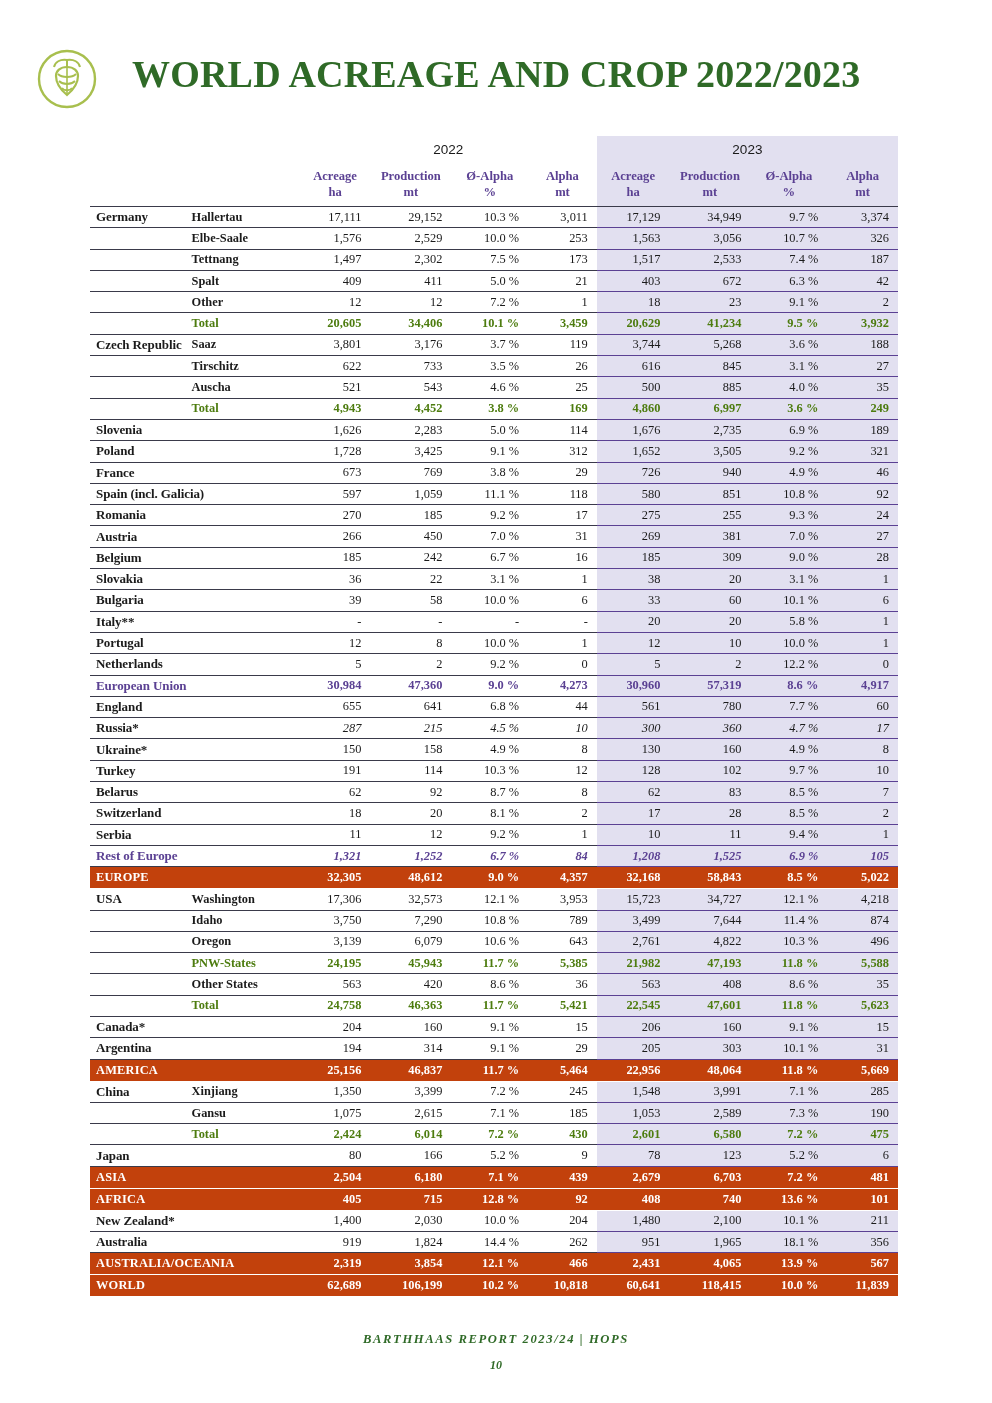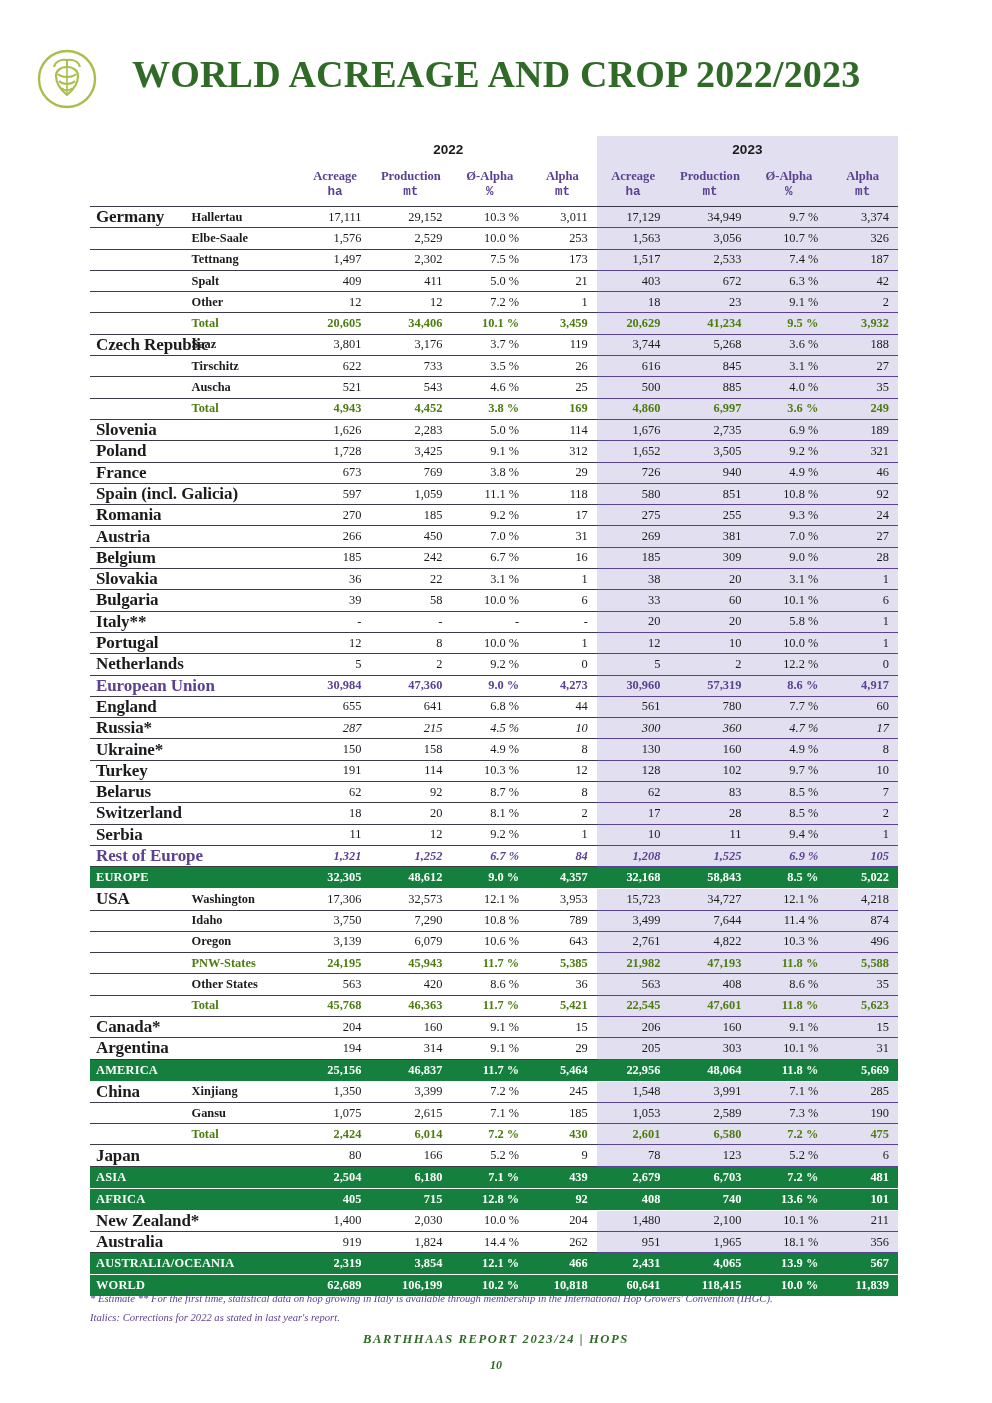--- a/index.html
+++ b/index.html
@@ -35,39 +35,39 @@
   col.c-al{width:66px;}
   col.c-n2{width:70px;}
   col.c-p2{width:78px;}
   col.c-a2{width:74px;}
   col.c-al2{width:68px;}
 
   
   .yearband td{height:26px;}
   .yr{
     text-align:center;font-family:"Liberation Sans",sans-serif;
-    font-weight:bold;font-size:13.5px;color:#1a1a1a;
+    font-weight:normal;font-size:13.5px;color:#1a1a1a;
   }
   .yr2023cell{background:#e2e0f0;}
 
   
   .colhead td{
     height:44px;
     font-family:"Liberation Serif",serif;
     font-weight:bold;font-size:12.6px;color:#5b4193;
     text-align:center;line-height:1.28;
     padding-bottom:2px;
   }
   .colhead td.h23{background:#e2e0f0;}
-  .colhead td .u2{display:block;font-family:Liberation Mono, monospace;}
+  .colhead td .u2{display:block;}
 
   
   tr.r td{height:20.3px;font-size:12.4px;color:#1b1b1b;}
   tr.r td.name{
-    font-weight:bold;font-size:17px;padding-left:6px;
+    font-weight:bold;font-size:13px;padding-left:6px;
     border-bottom:1.1px solid #3a3a4a;white-space:nowrap;letter-spacing:-.1px;
   }
   tr.r td.sub{
     font-size:12.4px;padding-left:6px;
     border-bottom:1.1px solid #3a3a4a;white-space:nowrap;font-weight:bold;
   }
   tr.r td.num{
     text-align:right;padding-right:9px;
     border-bottom:1.1px solid #3a3a4a;font-variant-numeric:lining-nums;
   }
@@ -77,21 +77,21 @@
   tr.r.subtot td.sub,
   tr.r.subtot td.num{color:#4d7c0f;font-weight:bold;}
   tr.r.subtot td.name{color:#5b4193;}
   
   tr.r.region td.name,tr.r.region td.num{color:#5b4193;font-weight:bold;}
   tr.r.region td.name{font-weight:bold;}
   tr.r.ital td.num{font-style:italic;}
 
   
   tr.band td{
-    height:21px;background:#15803d;color:#ffffff;border-bottom:1.6px solid #ffffff;
+    height:21px;background:#c2410c;color:#ffffff;border-bottom:1.6px solid #ffffff;
     font-weight:bold;font-size:12.4px;
   }
   tr.band td.name{padding-left:6px;letter-spacing:.2px;border-bottom:1.6px solid #ffffff;}
   tr.band td.num{text-align:right;padding-right:9px;}
 
   
   .headsep td{height:0;border-bottom:1.6px solid #3a3a4a;}
 
   
   .fn{
@@ -586,21 +586,21 @@
             <td class="num">8.6 %</td>
             <td class="num">36</td>
             <td class="num g">563</td>
             <td class="num g">408</td>
             <td class="num g">8.6 %</td>
             <td class="num g">35</td>
           </tr>
           <tr class="r subtot">
             <td class="name"></td>
             <td class="sub">Total</td>
-            <td class="num">45,768</td>
+            <td class="num">24,758</td>
             <td class="num">46,363</td>
             <td class="num">11.7 %</td>
             <td class="num">5,421</td>
             <td class="num g">22,545</td>
             <td class="num g">47,601</td>
             <td class="num g">11.8 %</td>
             <td class="num g">5,623</td>
           </tr>
           <tr class="r">
             <td class="name" colspan="2">Canada*</td>
@@ -745,20 +745,16 @@
             <td class="num ital">10,818</td>
             <td class="num">60,641</td>
             <td class="num">118,415</td>
             <td class="num">10.0 %</td>
             <td class="num">11,839</td>
           </tr>
         </tbody>
     </table>
   </div>
 
-  <div class="fn">
-    <div>* Estimate    ** For the first time, statistical data on hop growing in Italy is available through membership in the International Hop Growers' Convention (IHGC).</div>
-    <div>Italics: Corrections for 2022 as stated in last year's report.</div>
-  </div>
 
   <div class="footer">BARTHHAAS REPORT 2023/24 | HOPS</div>
   <div class="pageno">10</div>
 </div>
 
 </body></html>

